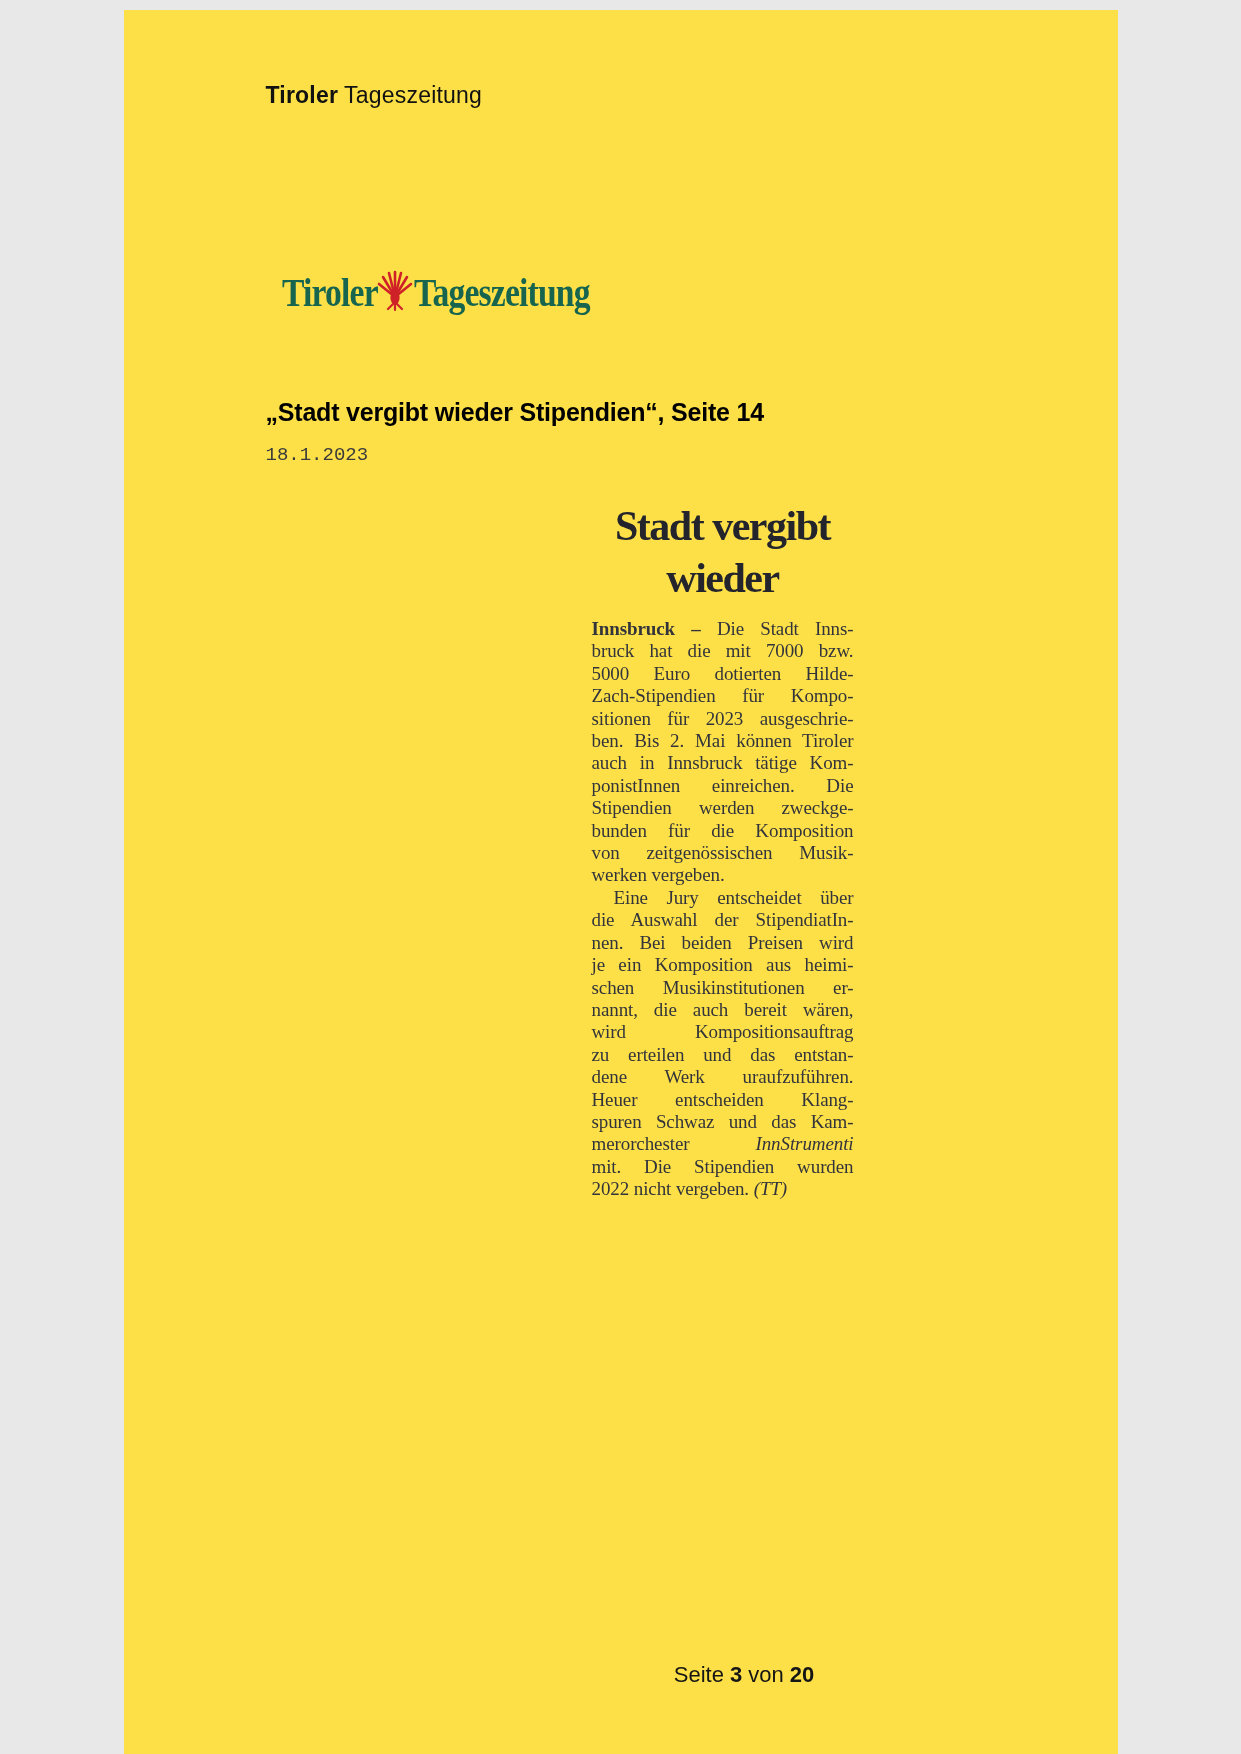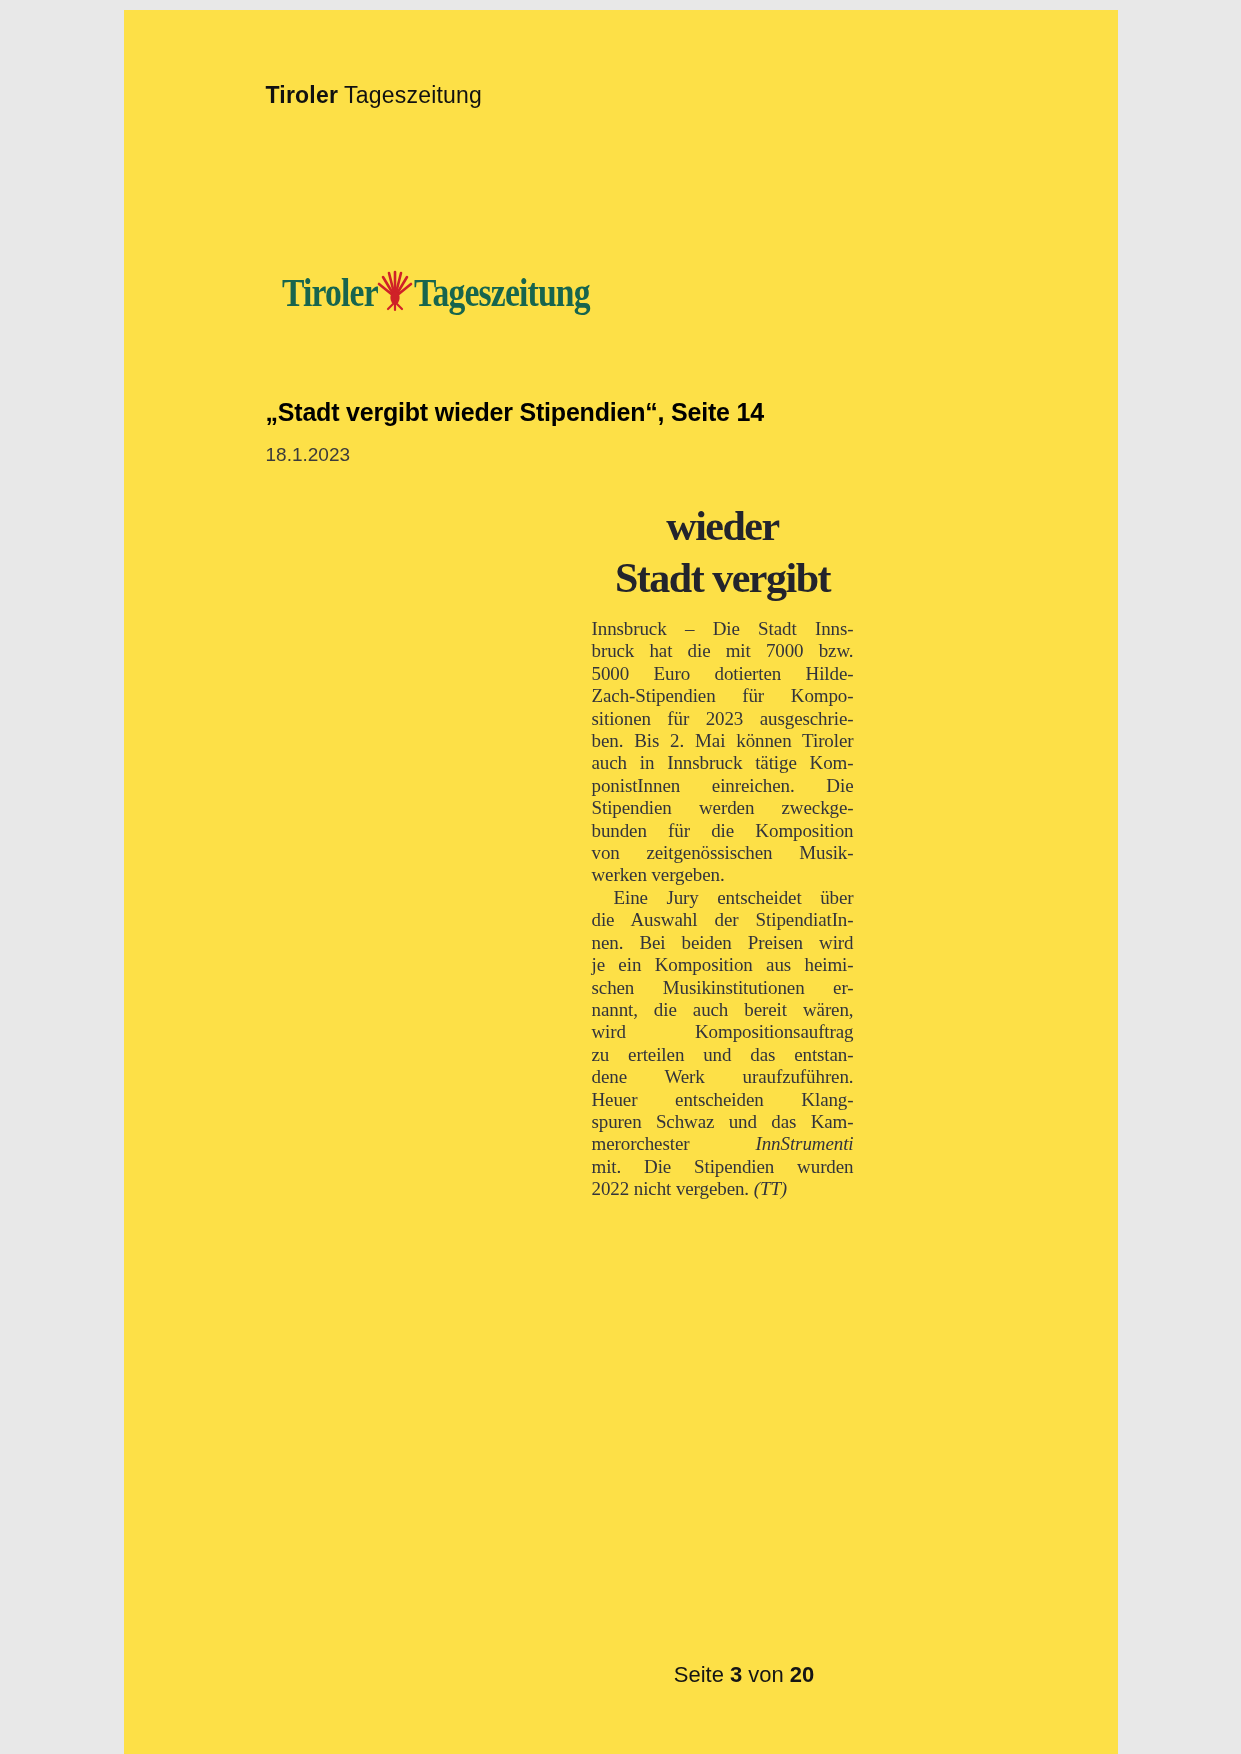--- a/index.html
+++ b/index.html
@@ -33,21 +33,21 @@
   }
   .eagle{margin:0 -2px 2px -24px;flex:0 0 auto;}
 
   
   .lh{
     position:absolute;left:142px;top:388px;
     font-size:25px;font-weight:bold;color:#000;white-space:nowrap;letter-spacing:-.2px;
   }
   .ld{
     position:absolute;left:142px;top:434px;
-    font-size:19px;color:#3b3b3b;
+    font-size:19px;color:#3b3b3b;font-family:Liberation Mono, monospace;
   }
 
   
   .article{
     position:absolute;left:468px;top:490px;width:262px;
     font-family:"Liberation Serif","DejaVu Serif",serif;
     filter:blur(.2px);
   }
   .ahead{
     text-align:center;font-weight:bold;
@@ -55,21 +55,21 @@
     color:#23242c;
   }
   .abody{
     margin-top:14px;
     font-size:19px;line-height:22.4px;letter-spacing:-.1px;
     color:#33343b;
   }
   .body-line{text-align:justify;text-align-last:justify;white-space:nowrap0;}
   .body-line.final{text-align-last:left;}
   .body-line.indent{padding-left:22px;}
-  .body-line .b{font-weight:normal;}
+  .body-line .b{font-weight:bold;}
   .body-line .i{font-style:italic;}
 
   
   .footer{
     position:absolute;left:0;top:1652px;width:1241px;
     text-align:center;font-size:22px;color:#151515;
   }
   .footer .sp{margin:0 3px;}
   .footer b{margin:0 3px;}
 </style>
@@ -100,22 +100,22 @@
       </g>
     </svg>
     <span class="lw lw2">Tageszeitung</span>
   </div>
 
   <div class="lh">„Stadt vergibt wieder Stipendien“, Seite 14</div>
   <div class="ld">18.1.2023</div>
 
   <div class="article">
     <div class="ahead">
+        <div class="ah-line">Stadt vergibt</div>
         <div class="ah-line">wieder</div>
-        <div class="ah-line">Stadt vergibt</div>
       </div>
     <div class="abody">
         <div class="body-line"><span class="b">Innsbruck – </span><span>Die Stadt Inns-</span></div>
         <div class="body-line"><span>bruck hat die mit 7000 bzw.</span></div>
         <div class="body-line"><span>5000 Euro dotierten Hilde-</span></div>
         <div class="body-line"><span>Zach-Stipendien für Kompo-</span></div>
         <div class="body-line"><span>sitionen für 2023 ausgeschrie-</span></div>
         <div class="body-line"><span>ben. Bis 2. Mai können Tiroler</span></div>
         <div class="body-line"><span>auch in Innsbruck tätige Kom-</span></div>
         <div class="body-line"><span>ponistInnen einreichen. Die</span></div>

